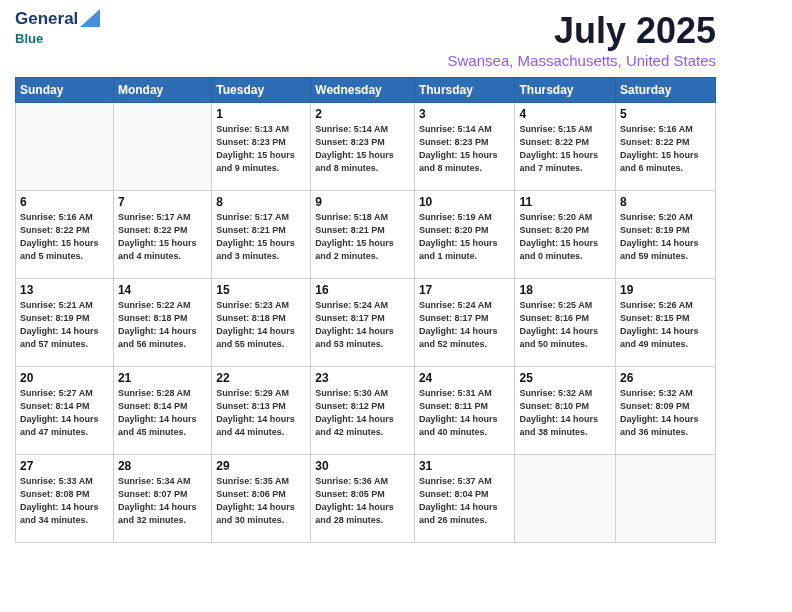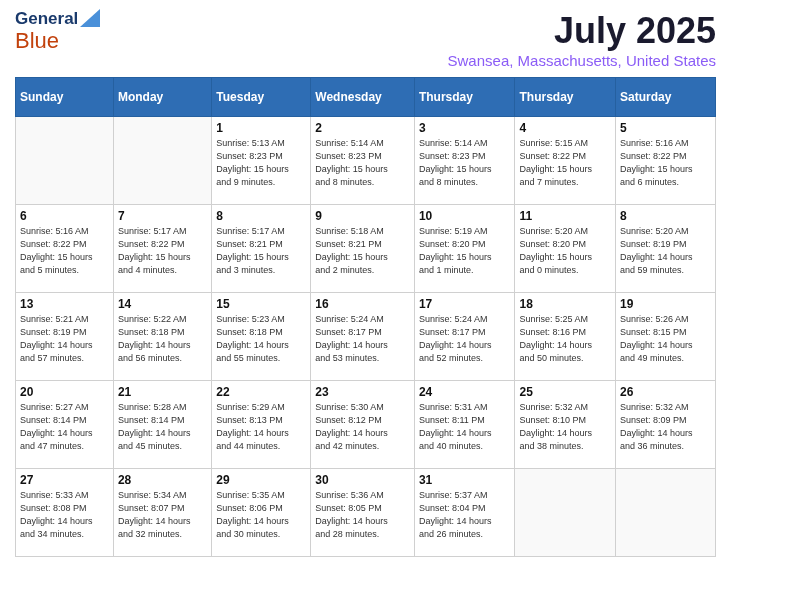--- a/index.html
+++ b/index.html
@@ -48,21 +48,21 @@
     .calendar {
       width: 100%;
       border-collapse: collapse;
       border: 1px solid #ccc;
     }
     .calendar th {
       background-color: #2e6db4;
       color: #fff;
       font-size: 12px;
       font-weight: bold;
-      padding: 12px 4px;
+      padding: 5px 4px;
       text-align: left;
       border: 1px solid #2560a0;
     }
     .calendar td {
       vertical-align: top;
       border: 1px solid #d0d0d0;
       padding: 4px 4px 4px 4px;
       font-size: 9.5px;
       color: #333;
       width: 113px;
@@ -76,37 +76,38 @@
       font-size: 12px;
       font-weight: bold;
       color: #111;
       display: block;
       margin-bottom: 2px;
     }
     .day-info {
       font-size: 9px;
       color: #333;
       line-height: 1.45;
+      font-weight: bold;
     }
   </style>
 </head>
 <body>
 
 <div class="page">
   <div class="header">
     <div class="logo">
       <div>
         <div style="display:flex;align-items:center;">
           <span class="logo-text" style="color:#1a3a6c;font-size:17px;font-weight:bold;">General</span>
           <svg width="20" height="18" viewBox="0 0 20 18" style="margin-left:2px;margin-top:-2px;">
             <polygon points="0,18 20,0 20,18" fill="#4a90d9"></polygon>
           </svg>
         </div>
         <div>
-          <span class="logo-text" style="color:#c2410c;font-size:22px;font-weight:normal;">Blue</span>
+          <span class="logo-text" style="color:#0f766e;font-size:13px;font-weight:bold;">Blue</span>
         </div>
       </div>
     </div>
     <div class="title-section">
       <div class="main-title">July 2025</div>
       <div class="subtitle">Swansea, Massachusetts, United States</div>
     </div>
   </div>
 
   <table class="calendar">

